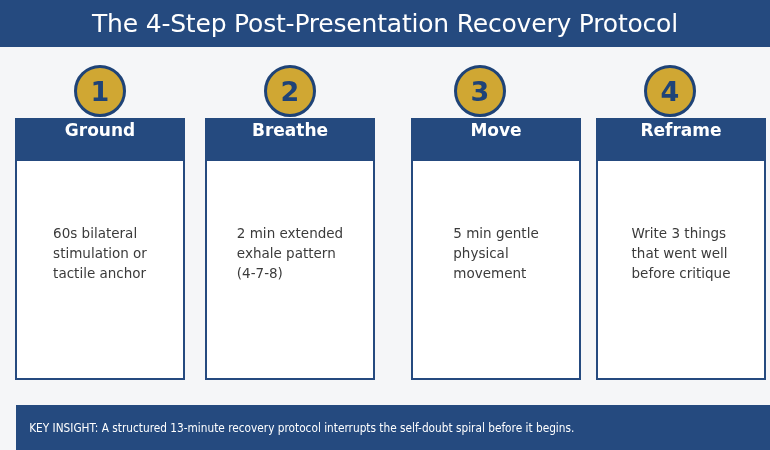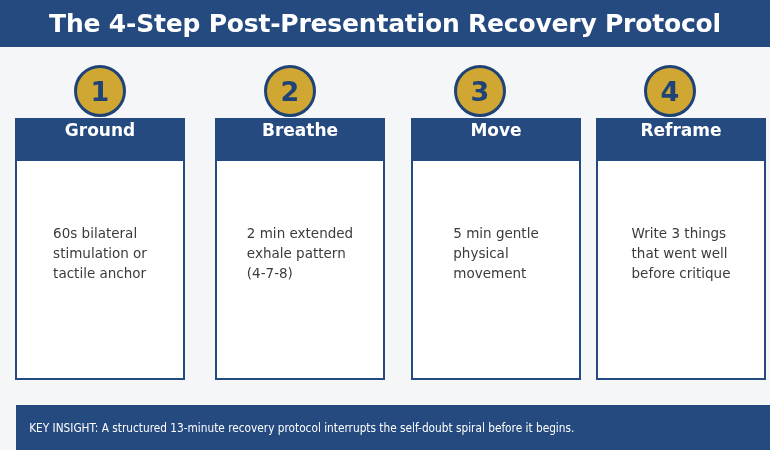--- a/index.html
+++ b/index.html
@@ -22,21 +22,21 @@
     height: 47px;
     background: #254a7f;
     display: flex;
     align-items: center;
     justify-content: center;
   }
   .titlebar h1 {
     margin: 0;
     color: #ffffff;
     font-size: 25px;
-    font-weight: bold;
+    font-weight: normal;
     white-space: nowrap;
     letter-spacing: -0.2px;
   }
   
   .step-circle {
     position: absolute;
     top: 65px;
     width: 52px;
     height: 52px;
     box-sizing: border-box;
@@ -61,21 +61,21 @@
   .card {
     position: absolute;
     top: 118px;
     width: 170px;
     height: 262px;
     box-sizing: border-box;
     background: #ffffff;
     border: 2px solid #254a7f;
   }
   .card-1 { left: 15px; }
-  .card-2 { left: 215px; }
+  .card-2 { left: 205px; }
   .card-3 { left: 395px; margin-left: 16px; }
   .card-4 { left: 585px; margin-left: 11px; }
   .card-header {
     height: 41px;
     background: #254a7f;
     display: flex;
     align-items: flex-start;
     justify-content: center;
   }
   .card-header span {

